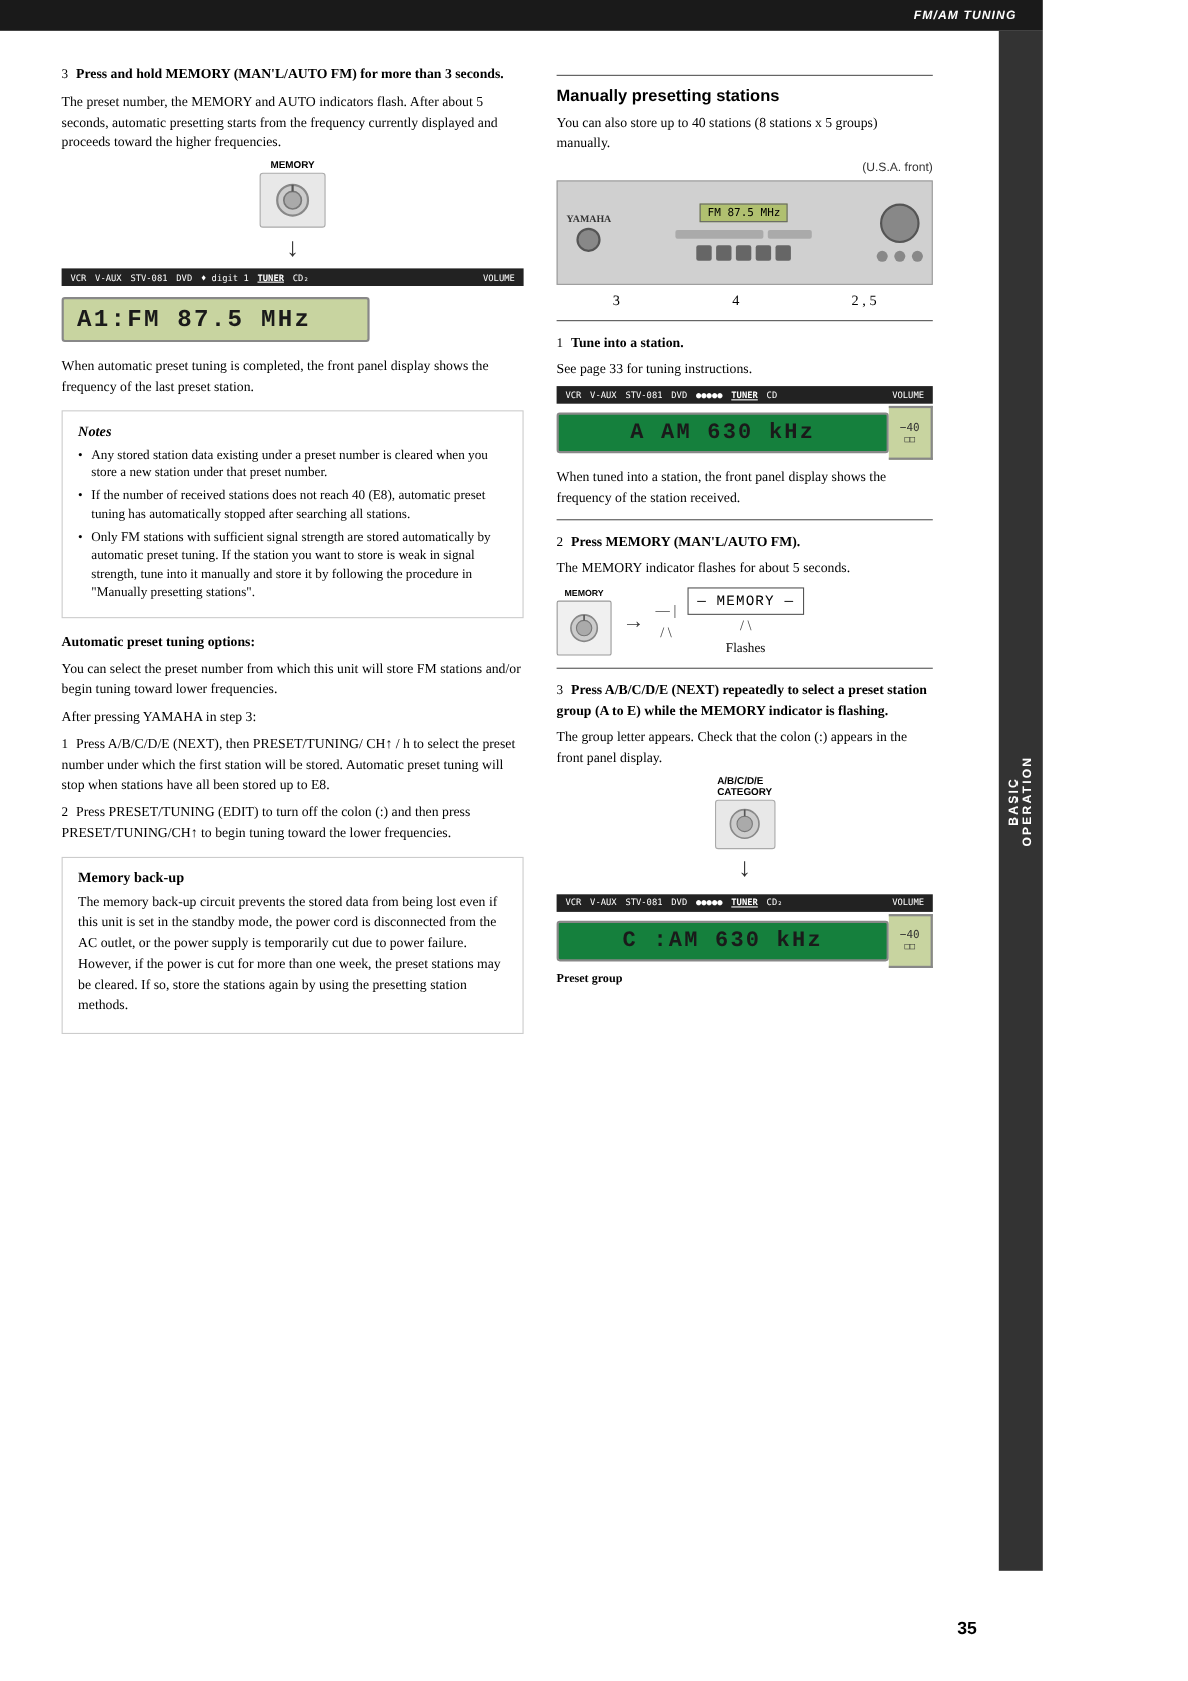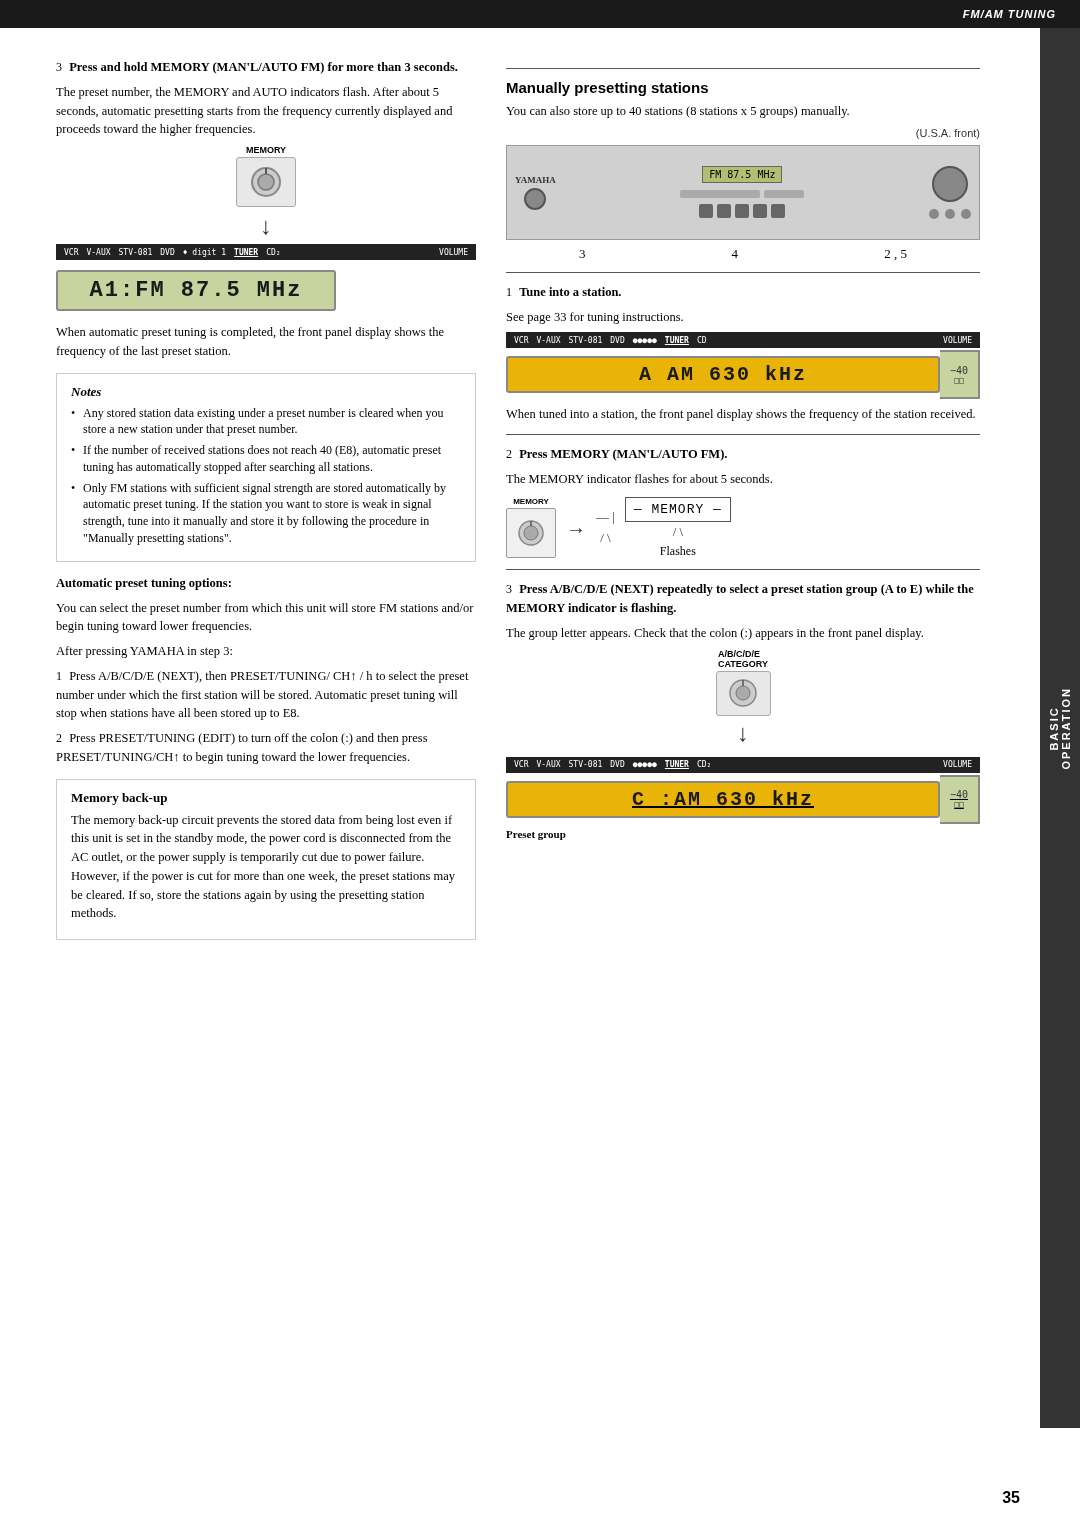--- a/index.html
+++ b/index.html
@@ -8,21 +8,21 @@
       width: 1080px;
       min-height: 1528px;
       background: #fff;
       font-family: 'Times New Roman', Times, serif;
       font-size: 13px;
       color: #000;
       position: relative;
     }
 
     .page-container {
-      width: 1080px;
+      width: 948px;
       min-height: 1528px;
       padding: 0;
       position: relative;
     }
 
     
     .header-bar {
       width: 100%;
       height: 28px;
       background: #1a1a1a;
@@ -158,21 +158,21 @@
 
     
     .lcd-display {
       background: #c8d4a0;
       border: 2px solid #888;
       border-radius: 3px;
       padding: 6px 12px;
       font-family: 'Courier New', monospace;
       font-size: 22px;
       font-weight: bold;
-      text-align: center;
+      text-align: left;
       margin: 8px 0;
       color: #1a1a1a;
       letter-spacing: 2px;
       display: inline-block;
       min-width: 280px;
     }
 
     
     .arrow-down {
       text-align: center;
@@ -219,21 +219,21 @@
 
     .preset-group-label {
       font-size: 11px;
       font-weight: bold;
       margin-top: 3px;
     }
 
     
     .page-number {
       position: absolute;
-      bottom: 21px;
+      bottom: 38px;
       right: 60px;
       font-size: 16px;
       font-weight: bold;
       font-family: Arial, sans-serif;
       margin-left: 36px;
     }
 
     
     .receiver-diagram {
       width: 100%;
@@ -287,21 +287,21 @@
 
     .numbers-row {
       display: flex;
       justify-content: space-around;
       font-size: 13px;
       margin-top: 2px;
     }
 
     
     .lcd-sm-right {
-      background: #eab308;
+      background: #15803d;
       border: 2px solid #888;
       border-radius: 3px;
       padding: 5px 10px;
       font-family: 'Courier New', monospace;
       font-size: 20px;
       font-weight: bold;
       text-align: center;
       color: #1a1a1a;
       letter-spacing: 2px;
       display: block;
@@ -579,21 +579,21 @@
           <div class="tuner-bar">
             <span>VCR</span>
             <span>V-AUX</span>
             <span>STV-081</span>
             <span>DVD</span>
             <span>●●●●●</span>
             <span style="font-weight:bold; text-decoration:underline;">TUNER</span>
             <span>CD₂</span>
             <span style="margin-left:auto;">VOLUME</span>
           </div>
-          <div style="display:flex; align-items:stretch;text-decoration:underline;">
+          <div style="display:flex; align-items:stretch;">
             <div class="lcd-sm-right">C  :AM  630 kHz</div>
             <div style="background:#c8d4a0; border:2px solid #888; border-left:none; display:flex; flex-direction:column; align-items:center; justify-content:center; padding:0 6px; font-size:10px; font-family:monospace; color:#333; min-width:40px;">
               <span>−40</span>
               <span style="font-size:8px;">□□</span>
             </div>
           </div>
         </div>
 
         <div class="preset-group-label">Preset group</div>
 

